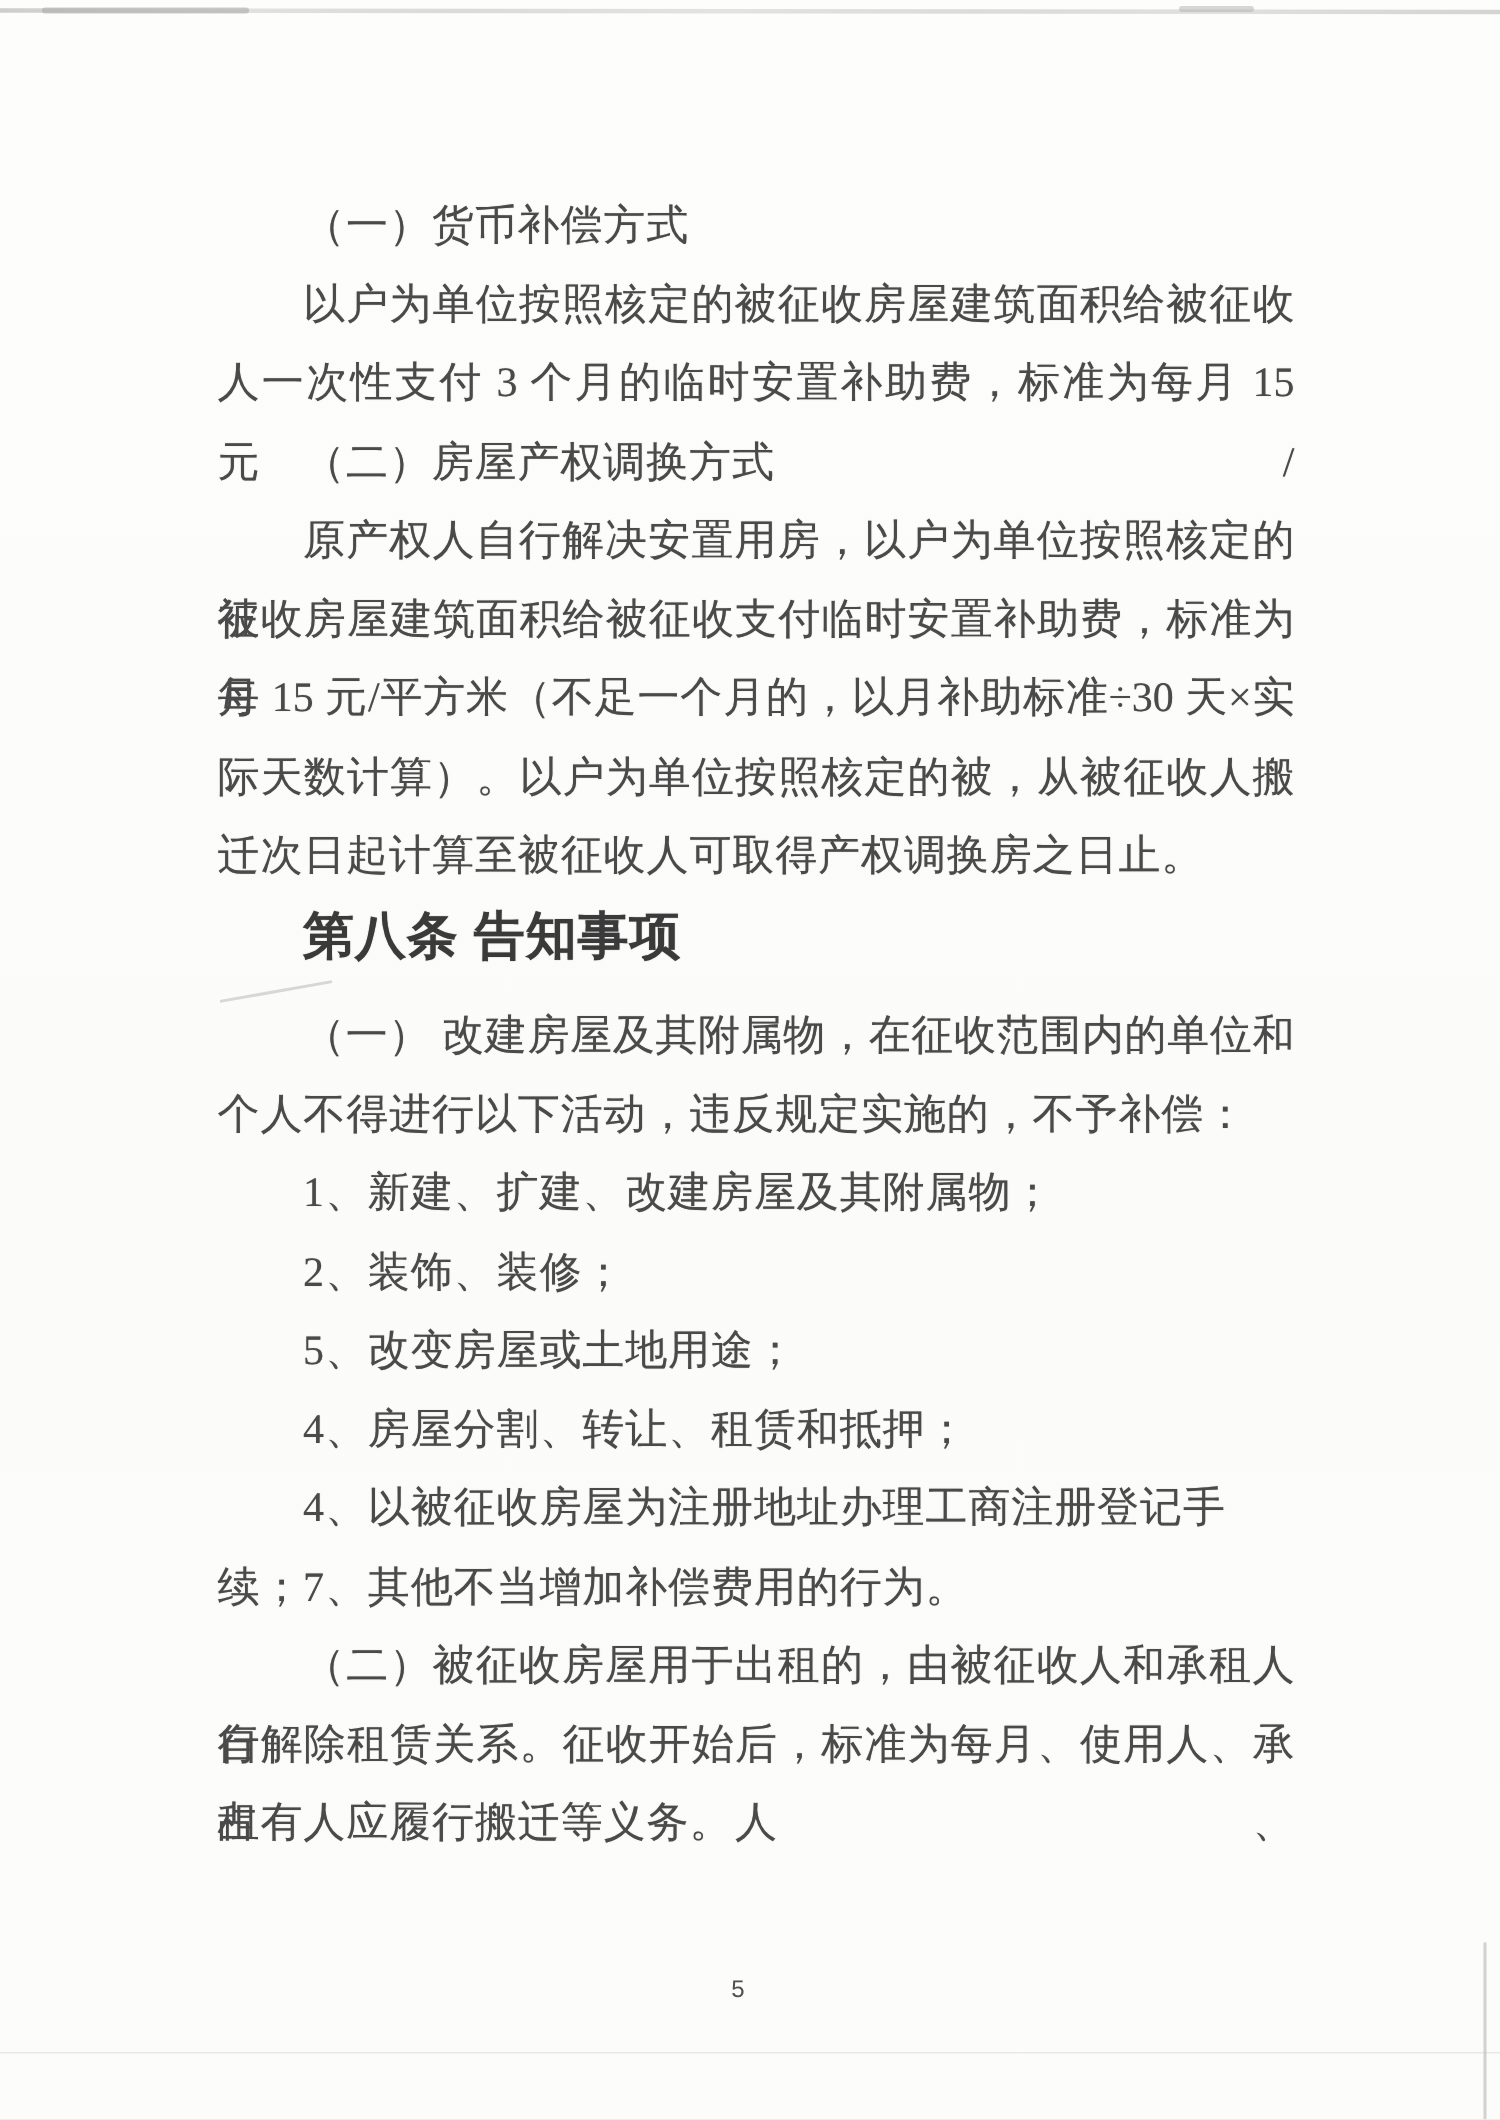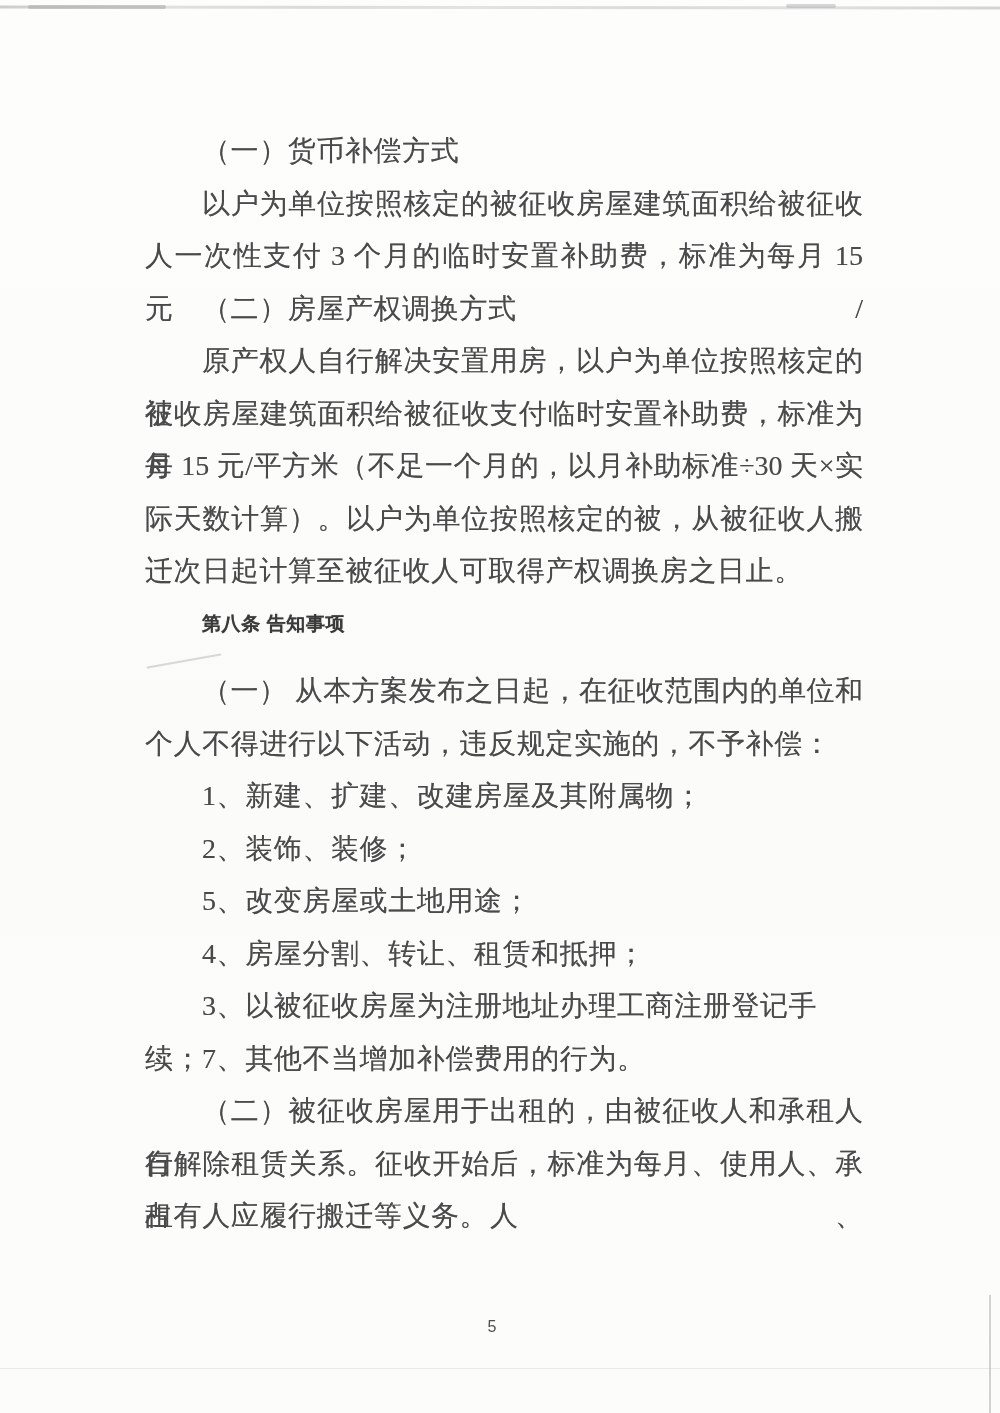--- a/index.html
+++ b/index.html
@@ -64,21 +64,21 @@
   }
   .indent, .heading, .indent-justify { text-indent: 57px; }
   .justify, .indent-justify {
     text-align: justify;
     text-align-last: justify;
     letter-spacing: normal;
   }
   .heading {
     font-family: "Liberation Sans", "DejaVu Sans", sans-serif;
     font-weight: 700;
-    font-size: 19px;
+    font-size: 34px;
     color: #3a3a3a;
     margin-bottom: 15px;
     text-shadow: 0 0 0.7px rgba(58,58,58,0.65);
   }
   .page-number {
     position: absolute;
     top: 1318px;
     left: 0;
     width: 984px;
     text-align: center;
@@ -102,27 +102,27 @@
       <div class="line indent">（一）货币补偿方式</div>
       <div class="line indent-justify">以户为单位按照核定的被征收房屋建筑面积给被征收</div>
       <div class="line justify">人一次性支付 3 个月的临时安置补助费，标准为每月 15 元/</div>
       <div class="line indent">（二）房屋产权调换方式</div>
       <div class="line indent-justify">原产权人自行解决安置用房，以户为单位按照核定的被</div>
       <div class="line justify">征收房屋建筑面积给被征收支付临时安置补助费，标准为每</div>
       <div class="line justify">月 15 元/平方米（不足一个月的，以月补助标准÷30 天×实</div>
       <div class="line justify">际天数计算）。以户为单位按照核定的被，从被征收人搬</div>
       <div class="line plain">迁次日起计算至被征收人可取得产权调换房之日止。</div>
       <div class="line heading">第八条 告知事项</div>
-      <div class="line indent-justify">（一） 从本方案发布之日起，在征收范围内的单位和</div>
+      <div class="line indent-justify">（一） 改建房屋及其附属物，在征收范围内的单位和</div>
       <div class="line plain">个人不得进行以下活动，违反规定实施的，不予补偿：</div>
       <div class="line indent">1、新建、扩建、改建房屋及其附属物；</div>
       <div class="line indent">2、装饰、装修；</div>
       <div class="line indent">5、改变房屋或土地用途；</div>
       <div class="line indent">4、房屋分割、转让、租赁和抵押；</div>
-      <div class="line indent">3、以被征收房屋为注册地址办理工商注册登记手续；</div>
+      <div class="line indent">4、以被征收房屋为注册地址办理工商注册登记手续；</div>
       <div class="line indent">7、其他不当增加补偿费用的行为。</div>
       <div class="line indent-justify">（二）被征收房屋用于出租的，由被征收人和承租人自</div>
       <div class="line justify">行解除租赁关系。征收开始后，标准为每月、使用人、承租人、</div>
       <div class="line plain">占有人应履行搬迁等义务。</div>
     </main>
 
   <div class="page-number">5</div>
 </div>
 
 </body></html>

